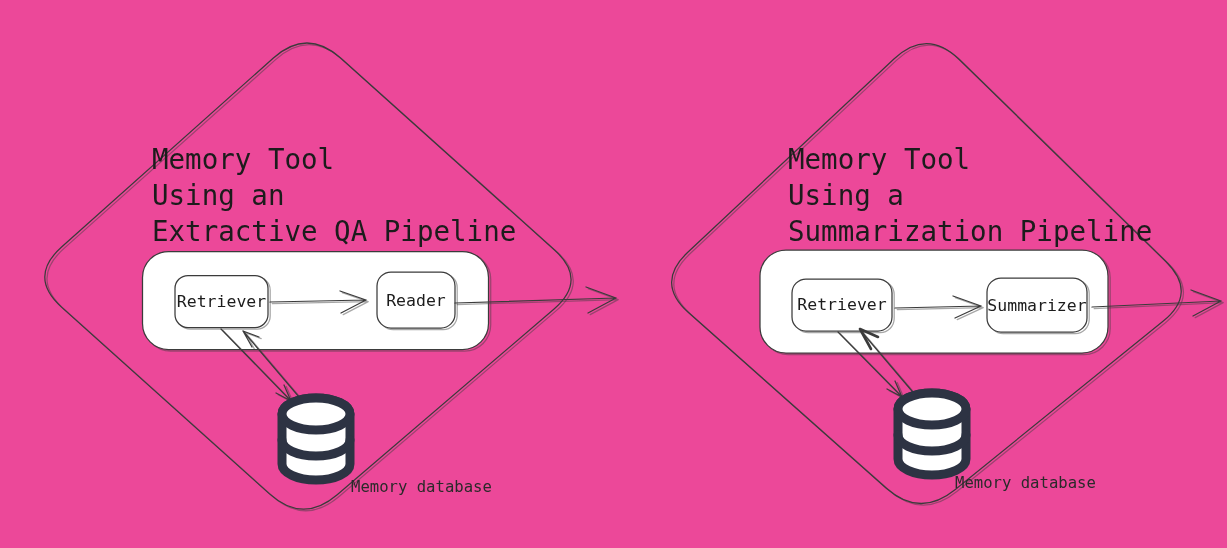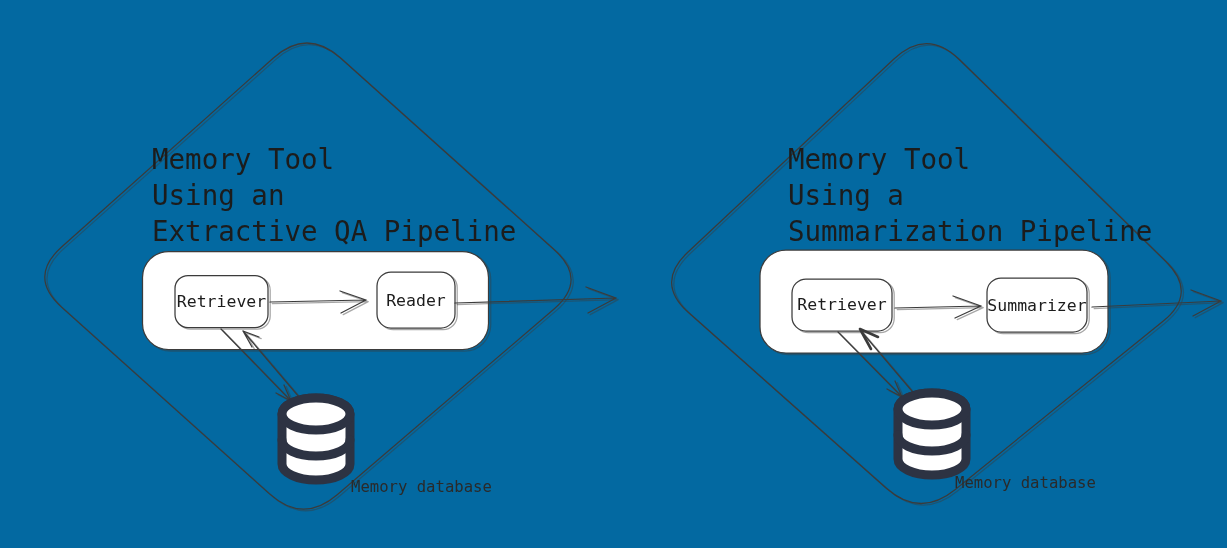--- a/index.html
+++ b/index.html
@@ -1,16 +1,16 @@
 <!DOCTYPE html>
 <html><head>
 <meta charset="utf-8">
 <style>
   html,body{margin:0;padding:0;background:#ffffff;}
-  .canvas{position:relative;width:1227px;height:548px;background:#0369a1;overflow:hidden;
+  .canvas{position:relative;width:1227px;height:548px;background:#ec4899;overflow:hidden;
           font-family:"DejaVu Sans Mono", monospace;}
   svg{display:block;}
   .pen{stroke:#3b3b3b;stroke-width:1.25;fill:none;stroke-linecap:round;stroke-linejoin:round;}
   .ghost{opacity:.45;transform:translate(2.2px,1.6px);}
   .boxfill{fill:#ffffff;}
   .title{font-family:"DejaVu Sans Mono", monospace;font-size:27.5px;fill:#1c1c1c;}
   .node-label{font-family:"DejaVu Sans Mono", monospace;font-size:16.5px;fill:#1c1c1c;text-anchor:middle;}
   .db-label{font-family:"DejaVu Sans Mono", monospace;font-size:15.6px;fill:#2a2a2a;}
   .db-stroke{stroke:#2d3343;stroke-width:9;fill:none;stroke-linecap:round;stroke-linejoin:round;}
   .db-fill{fill:#ffffff;stroke:#2d3343;stroke-width:9;stroke-linejoin:round;}

